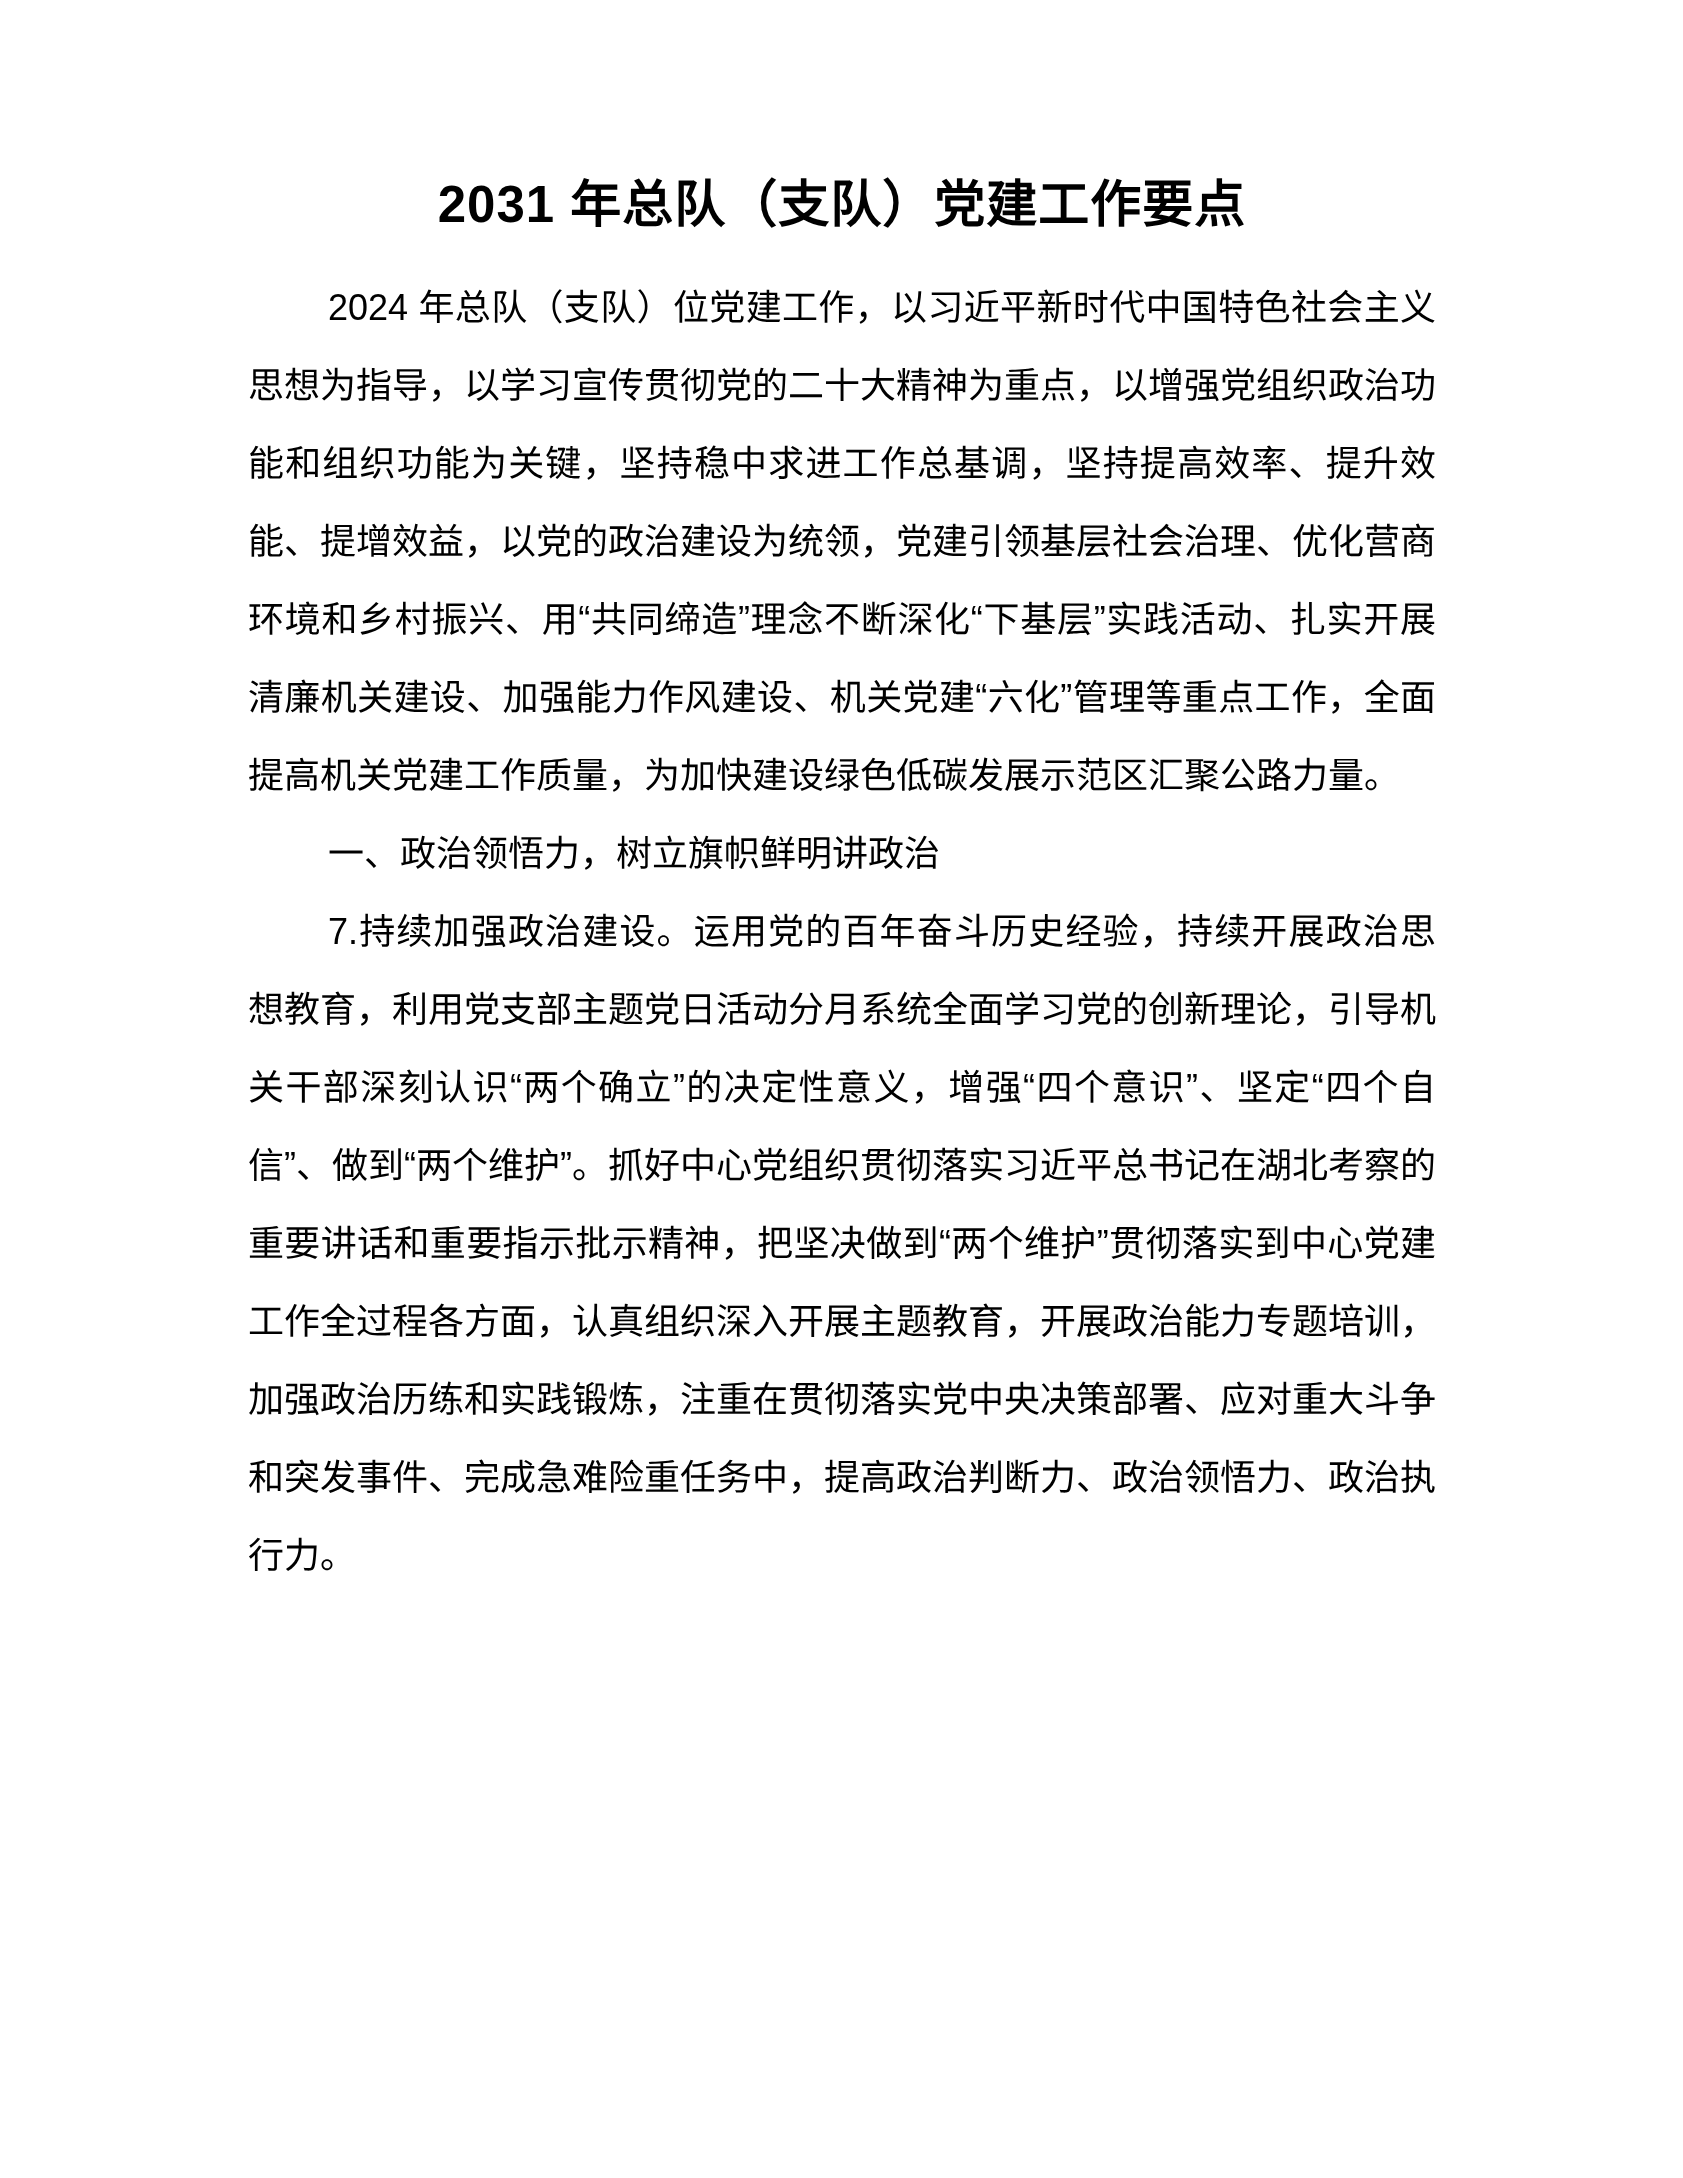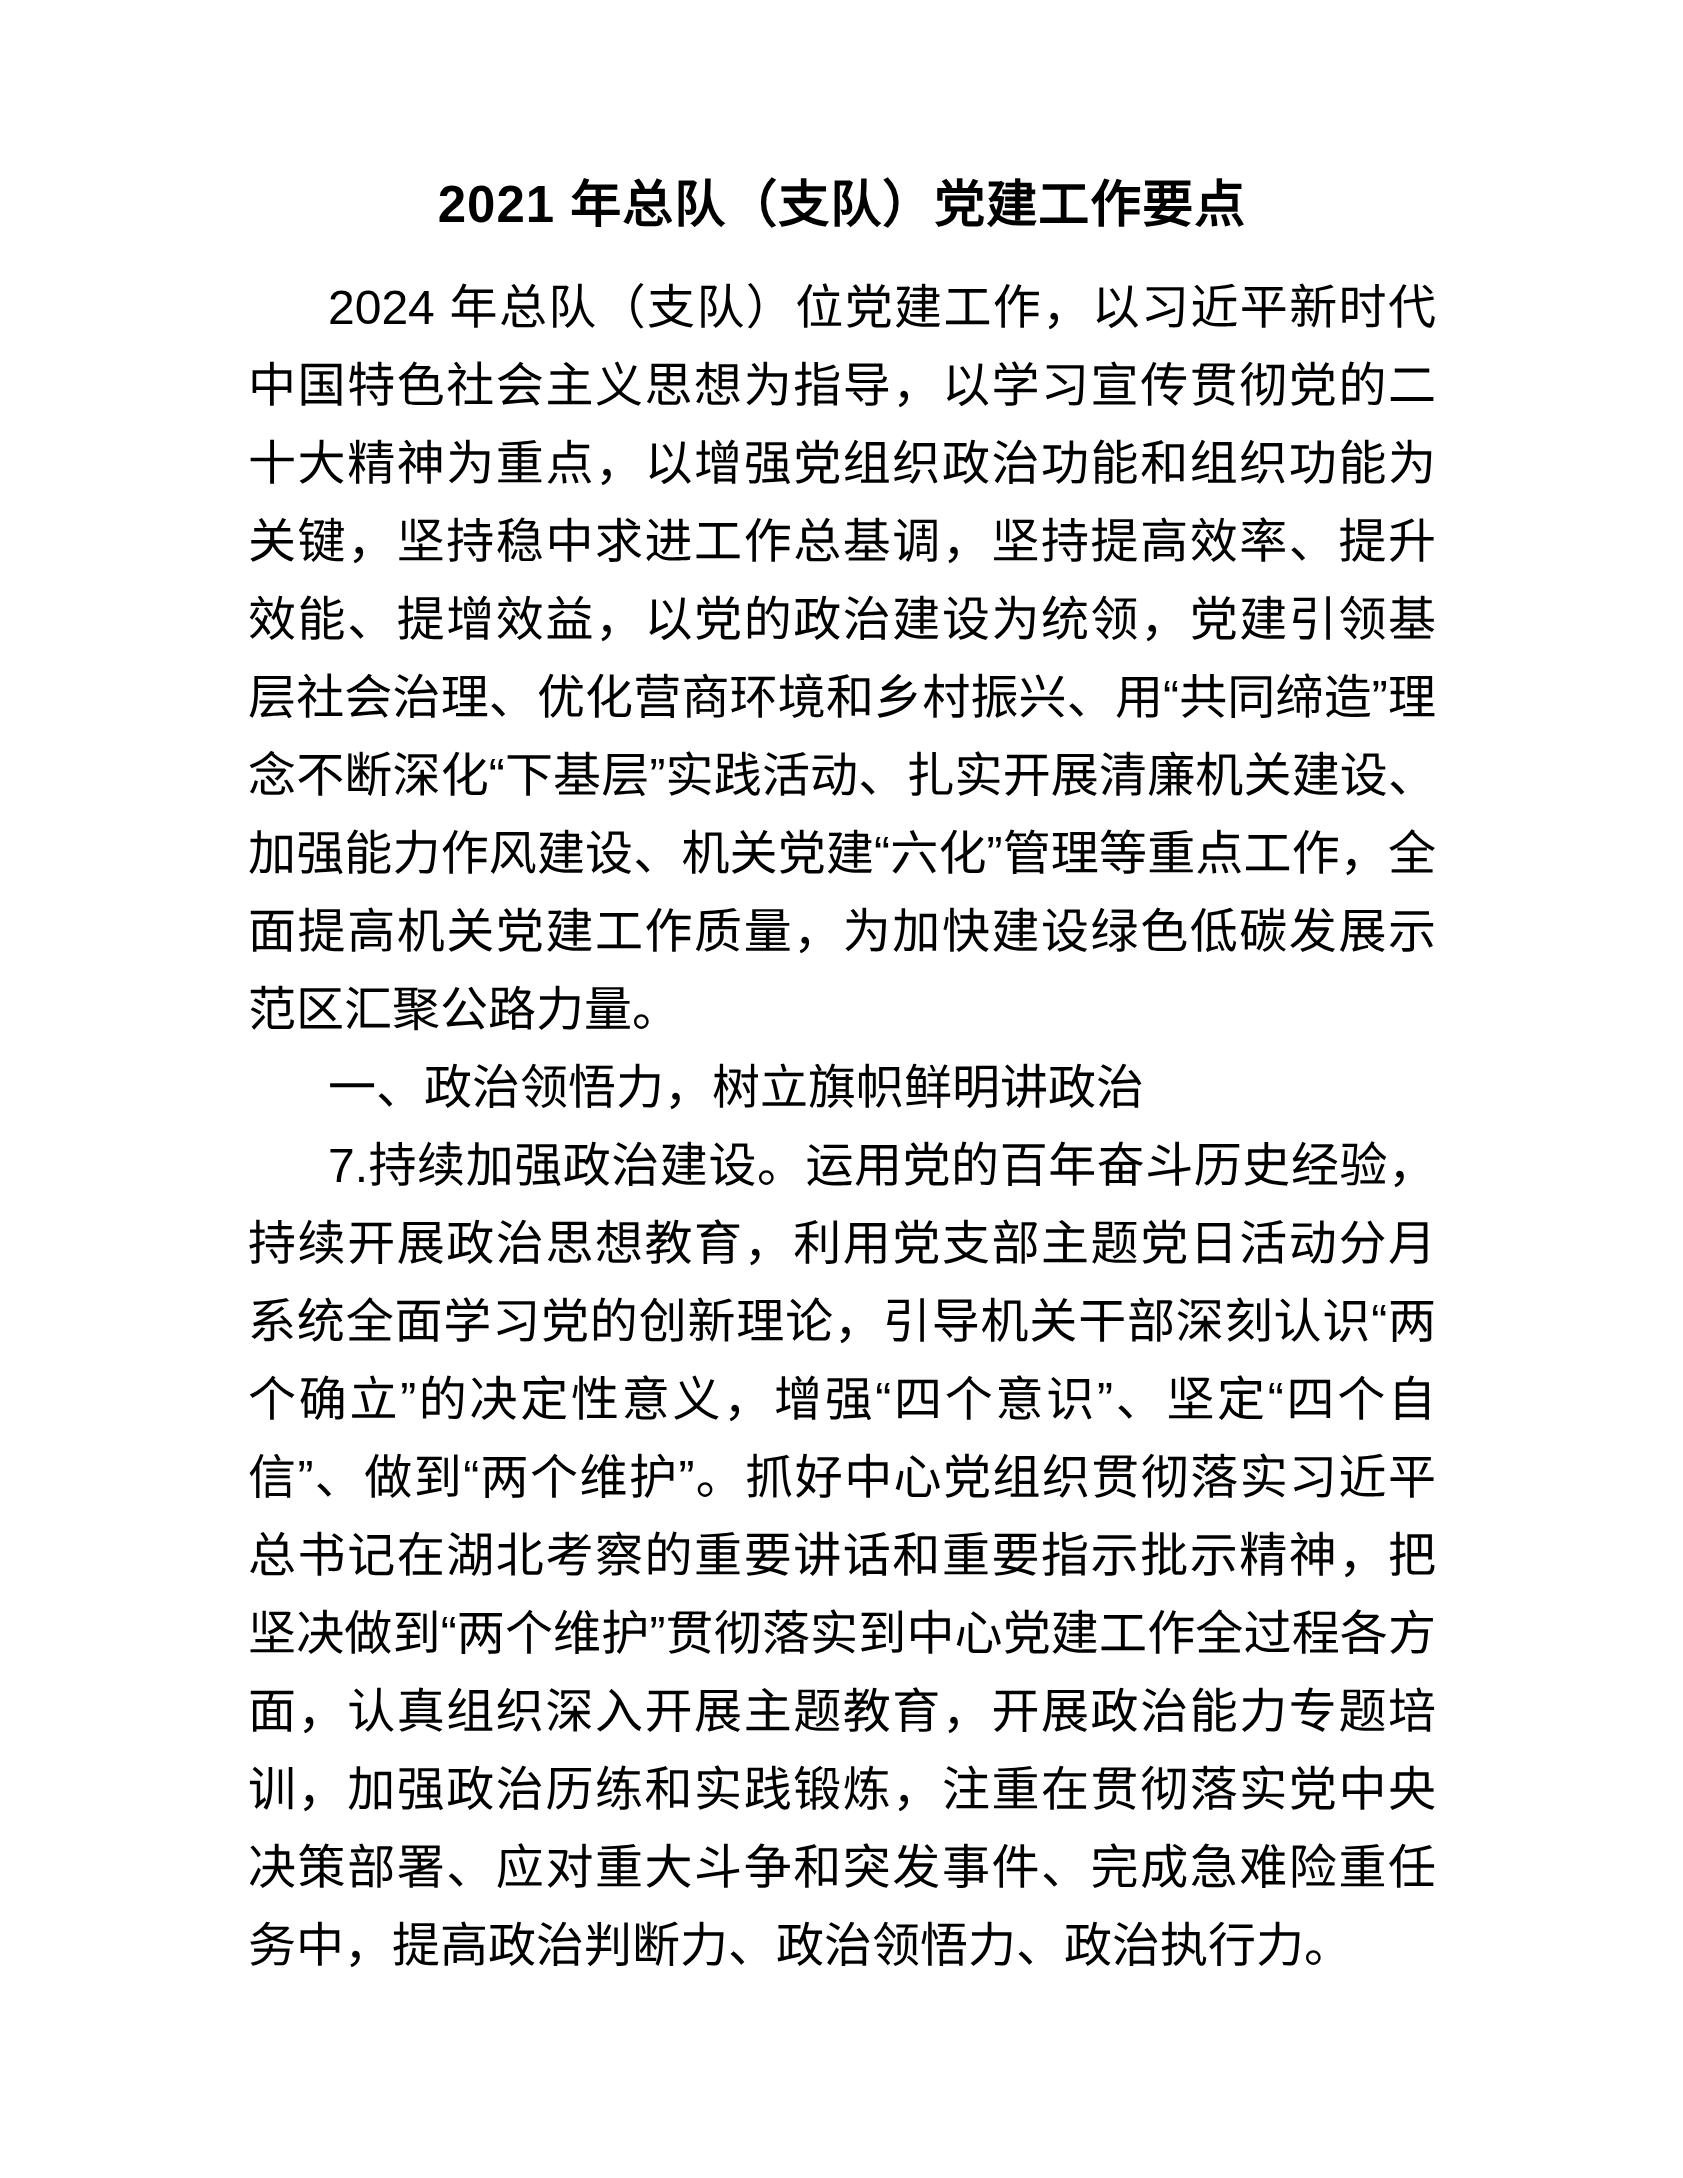--- a/index.html
+++ b/index.html
@@ -37,21 +37,21 @@
     line-height: 1.25;
     margin: 0;
     padding-top: 173px;
     padding-bottom: 0;
     color: #000000;
     white-space: nowrap;
   }
 
   .para {
     font-family: "Liberation Sans", "DejaVu Sans", sans-serif;
-    font-size: 48px;
+    font-size: 36px;
     line-height: 78px;
     text-align: justify;
     text-justify: inter-ideograph;
     margin: 0;
     color: #000000;
     letter-spacing: 0px;
     text-indent: 80px;
     word-break: break-all;
   }
 
@@ -67,21 +67,21 @@
     margin-top: 0px;
   }
 </style>
 </head>
 <body>
 
 <div class="page">
 
   <div class="doc-body">
 
-    <h1 class="doc-title">2021 年总队（支队）党建工作要点</h1>
+    <h1 class="doc-title">2031 年总队（支队）党建工作要点</h1>
 
     <p class="para first-para">2024 年总队（支队）位党建工作，以习近平新时代中国特色社会主义思想为指导，以学习宣传贯彻党的二十大精神为重点，以增强党组织政治功能和组织功能为关键，坚持稳中求进工作总基调，坚持提高效率、提升效能、提增效益，以党的政治建设为统领，党建引领基层社会治理、优化营商环境和乡村振兴、用“共同缔造”理念不断深化“下基层”实践活动、扎实开展清廉机关建设、加强能力作风建设、机关党建“六化”管理等重点工作，全面提高机关党建工作质量，为加快建设绿色低碳发展示范区汇聚公路力量。</p>
 
     <p class="para section-heading">一、政治领悟力，树立旗帜鲜明讲政治</p>
 
     <p class="para item">7.持续加强政治建设。运用党的百年奋斗历史经验，持续开展政治思想教育，利用党支部主题党日活动分月系统全面学习党的创新理论，引导机关干部深刻认识“两个确立”的决定性意义，增强“四个意识”、坚定“四个自信”、做到“两个维护”。抓好中心党组织贯彻落实习近平总书记在湖北考察的重要讲话和重要指示批示精神，把坚决做到“两个维护”贯彻落实到中心党建工作全过程各方面，认真组织深入开展主题教育，开展政治能力专题培训，加强政治历练和实践锻炼，注重在贯彻落实党中央决策部署、应对重大斗争和突发事件、完成急难险重任务中，提高政治判断力、政治领悟力、政治执行力。</p>
 
   </div>
 
 </div>

